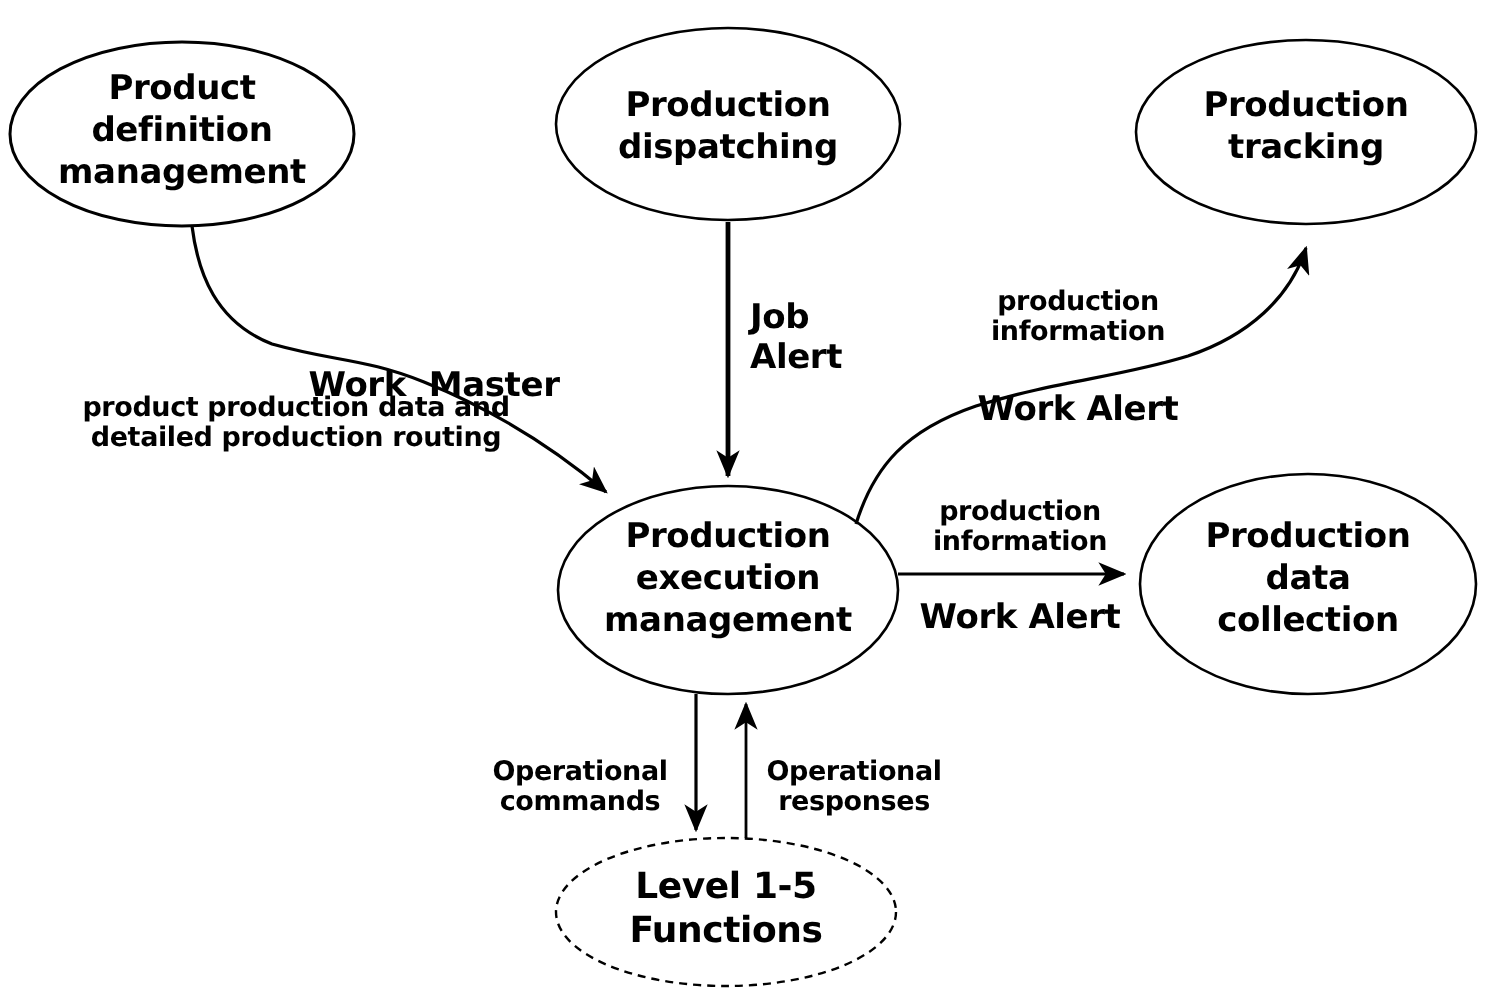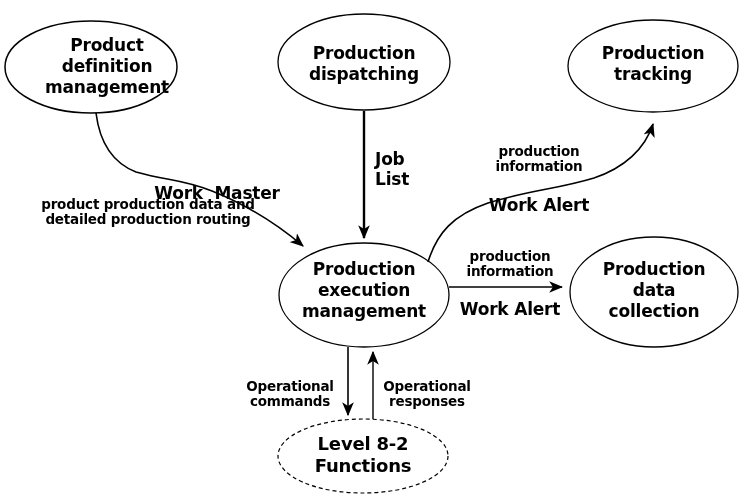--- a/index.html
+++ b/index.html
@@ -50,41 +50,41 @@
     <ellipse cx="363" cy="456" rx="85" ry="37" fill="#ffffff" stroke="#000000" stroke-width="1.2" stroke-dasharray="4,3"></ellipse>
 
     <path d="M 96 113 C 99 137 108 161 136 172 C 168 181 182 179 212 191 C 247 205 277 224 303 246" fill="none" stroke="#000000" stroke-width="1.6" marker-end="url(#ah)"></path>
     <path d="M 364 111 L 364 238" fill="none" stroke="#000000" stroke-width="2.4" marker-end="url(#ah)"></path>
     <path d="M 428 262 C 437 233 453 215 488 203 C 530 190 558 189 594 178 C 624 168 645 149 653 124" fill="none" stroke="#000000" stroke-width="1.6" marker-end="url(#ah)"></path>
     <path d="M 449 287 L 562 287" fill="none" stroke="#000000" stroke-width="1.6" marker-end="url(#ah)"></path>
     <path d="M 348 347 L 348 415" fill="none" stroke="#000000" stroke-width="1.6" marker-end="url(#ah)"></path>
     <path d="M 373 419 L 373 352" fill="none" stroke="#000000" stroke-width="1.4" marker-end="url(#ah)"></path>
   </svg>
 
-  <div class="lbl node-lbl" style="left:91px; top:66px;margin-left:16px;">Product
+  <div class="lbl node-lbl" style="left:91px; top:66px;">Product
 definition
 management</div>
   <div class="lbl node-lbl" style="left:364px; top:64px;">Production
 dispatching</div>
   <div class="lbl node-lbl" style="left:653px; top:64px;">Production
 tracking</div>
   <div class="lbl node-lbl" style="left:364px; top:290px;">Production
 execution
 management</div>
   <div class="lbl node-lbl" style="left:654px; top:290px;">Production
 data
 collection</div>
-  <div class="lbl node-lbl big" style="left:363px; top:455px;">Level 8-2
+  <div class="lbl node-lbl big" style="left:363px; top:455px;">Level 1-5
 Functions</div>
 
   <div class="lbl edge-lg" style="left:217px; top:161px;margin-top:32px;">Work  Master</div>
   <div class="lbl edge-sm" style="left:148px; top:212px;">product production data and
 detailed production routing</div>
   <div class="lbl edge-lg left-align" style="left:375px; top:169px;">Job
-List</div>
+Alert</div>
   <div class="lbl edge-sm" style="left:539px; top:159px;">production
 information</div>
   <div class="lbl edge-lg" style="left:539px; top:205px;">Work Alert</div>
   <div class="lbl edge-sm" style="left:510px; top:264px;">production
 information</div>
   <div class="lbl edge-lg" style="left:510px; top:309px;">Work Alert</div>
   <div class="lbl edge-sm" style="left:290px; top:394px;">Operational
 commands</div>
   <div class="lbl edge-sm" style="left:427px; top:394px;">Operational
 responses</div>

